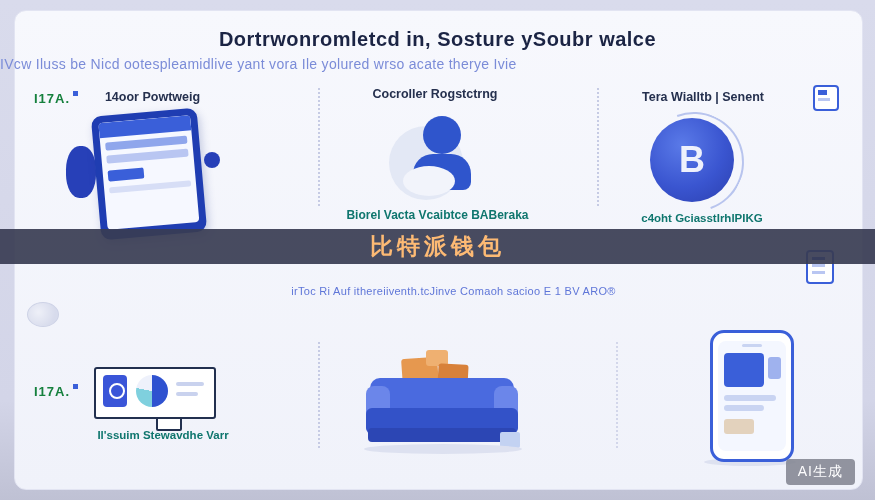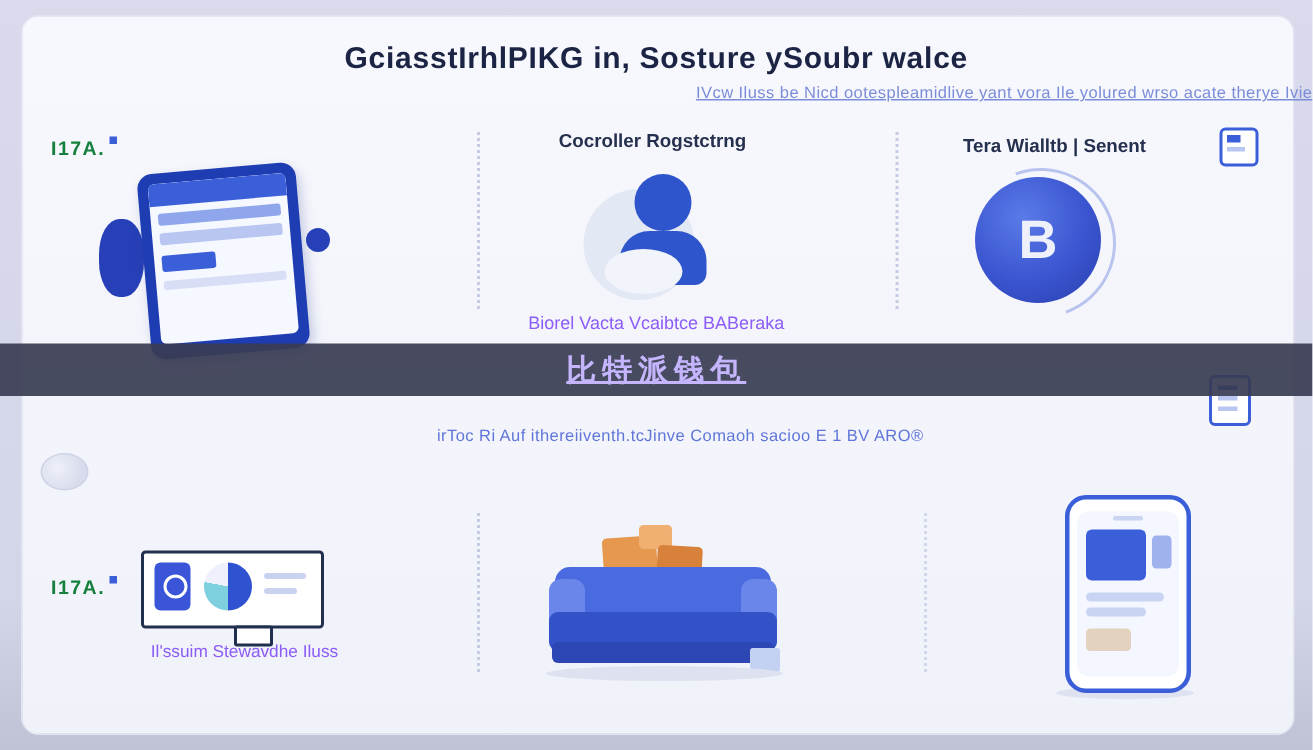--- a/index.html
+++ b/index.html
@@ -13,58 +13,58 @@
     position:absolute;left:14px;top:10px;width:847px;height:478px;
     background:linear-gradient(180deg,#f7f8fd 0%,#f0f2fa 100%);
     border-radius:12px;border:1px solid #e2e4f2;
   }
   
   .title{
     position:absolute;left:0;top:28px;width:100%;text-align:center;
     font-size:20px;font-weight:700;color:#1b2444;letter-spacing:.5px;
   }
   .subtitle{
-    position:absolute;left:0;top:56px;width:100%;text-align:right;
-    font-size:11px;color:#7b8cd8;letter-spacing:.3px;text-decoration:underline;
+    position:absolute;left:0;top:56px;width:100%;text-align:left;
+    font-size:14px;color:#7b8cd8;letter-spacing:.3px;
   }
   .logo{
     position:absolute;font-size:13px;font-weight:700;color:#15803d;letter-spacing:1px;margin-top:43px;
   }
   .logo::after{
     content:"";display:inline-block;width:5px;height:5px;background:#3a5fd9;
     margin-left:3px;vertical-align:top;
   }
   .logo-top{left:34px;top:48px;}
   .logo-bottom{left:34px;top:341px;}
   
   .col-label{
     position:absolute;font-size:12.5px;font-weight:700;color:#25304e;text-align:center;
   }
   .lbl-left{left:70px;top:90px;width:165px;}
   .lbl-mid{left:345px;top:87px;width:180px;}
   .lbl-right{left:618px;top:90px;width:170px;}
   .caption{
-    position:absolute;font-size:12px;font-weight:400;color:#8b5cf6;text-align:center;
+    position:absolute;font-size:12px;font-weight:700;color:#0f766e;text-align:center;
   }
   .cap-mid{left:340px;top:208px;width:195px;}
   .cap-right{left:612px;top:212px;width:180px;font-size:11.5px;}
   .lbl-bleft{left:90px;top:345px;width:135px;text-align:left;}
   .cap-bleft{left:78px;top:429px;width:170px;font-size:11.5px;}
   
   .vdots{position:absolute;width:0;border-left:2px dotted #c6cbe4;}
   .vd1{left:318px;top:88px;height:118px;}
   .vd2{left:597px;top:88px;height:118px;}
   .vd3{left:318px;top:342px;height:106px;}
   .vd4{left:616px;top:342px;height:106px;opacity:.7;}
   
   .banner{
     position:absolute;left:0;top:229px;width:875px;height:35px;z-index:50;
     background:rgba(56,60,82,0.92);display:flex;align-items:center;justify-content:center;
   }
-  .banner-text{color:#c4b5fd;font-size:20px;font-weight:700;letter-spacing:4px;text-decoration:underline;}
+  .banner-text{color:#fdba74;font-size:23px;font-weight:700;letter-spacing:4px;}
   
   .midline{
     position:absolute;left:16px;width:100%;text-align:center;
     font-size:11px;color:#5f76d8;letter-spacing:.3px;
   }
   .ml1{top:285px;}
   .ml2{top:304px;}
   .ml2 span{border-bottom:1px dotted #96a3e2;padding-bottom:2px;}
   .swirl{
     position:absolute;left:27px;top:302px;width:30px;height:23px;border-radius:50%;
@@ -163,24 +163,25 @@
     position:absolute;right:20px;bottom:15px;background:rgba(128,130,142,0.85);
     color:#fdfdfe;font-size:14px;padding:4px 12px;border-radius:4px;letter-spacing:1px;
   }
 </style>
 </head>
 <body>
 
 <div class="stage">
   <div class="card"></div>
 
-  <div class="title">GciasstIrhlPIKG in, Sosture ySoubr walce</div>
+  <div class="title">Dortrwonromletcd in, Sosture ySoubr walce</div>
   <div class="subtitle">IVcw Iluss be Nicd ootespleamidlive yant vora Ile yolured wrso acate therye Ivie</div>
   <div class="logo logo-top">I17A.</div>
 
+  <div class="col-label lbl-left">14oor Powtweig</div>
   <div class="col-label lbl-right">Tera Wialltb | Senent</div>
   <div class="col-label lbl-mid">Cocroller Rogstctrng</div>
 
   <div class="vdots vd1"></div>
   <div class="vdots vd2"></div>
   <div class="vdots vd3"></div>
   <div class="vdots vd4"></div>
 
   <div class="illus-tablet">
     <div class="tab-blob"></div>
@@ -201,20 +202,21 @@
     <div class="p-body"></div>
     <div class="p-head"></div>
     <div class="p-shirt"></div>
   </div>
   <div class="caption cap-mid">Biorel Vacta Vcaibtce BABeraka</div>
 
   <div class="illus-coin">
     <div class="coin-ring"></div>
     <div class="coin">B</div>
   </div>
+  <div class="caption cap-right">c4oht GciasstIrhlPIKG</div>
 
   <div class="mini-icon icon-window"></div>
   <div class="mini-icon icon-doc"></div>
 
   <div class="banner">
     <span class="banner-text">比特派钱包</span>
   </div>
 
   <div class="midline ml1">irToc Ri Auf ithereiiventh.tcJinve Comaoh sacioo E 1 BV ARO®</div>
   <div class="swirl"></div>
@@ -223,21 +225,21 @@
 
   <div class="illus-screen">
     <div class="s-frame">
       <div class="s-block"></div>
       <div class="s-pie"></div>
       <div class="s-line s-ln1"></div>
       <div class="s-line s-ln2"></div>
     </div>
     <div class="s-stand"></div>
   </div>
-  <div class="caption cap-bleft">Il'ssuim Stewavdhe Iluss</div>
+  <div class="caption cap-bleft">Il'ssuim Stewavdhe Varr</div>
 
   <div class="illus-couch">
     <div class="c-box c-b1"></div>
     <div class="c-box c-b3"></div>
     <div class="c-box c-b2"></div>
     <div class="c-back"></div>
     <div class="c-arm left"></div>
     <div class="c-arm right"></div>
     <div class="c-seat"></div>
     <div class="c-base"></div>
@@ -252,13 +254,14 @@
         <div class="ph-notch"></div>
         <div class="ph-block"></div>
         <div class="ph-side"></div>
         <div class="ph-row ph-r1"></div>
         <div class="ph-row ph-r2"></div>
         <div class="ph-card"></div>
       </div>
     </div>
   </div>
 
+  <div class="watermark">AI生成</div>
 </div>
 
 </body></html>

